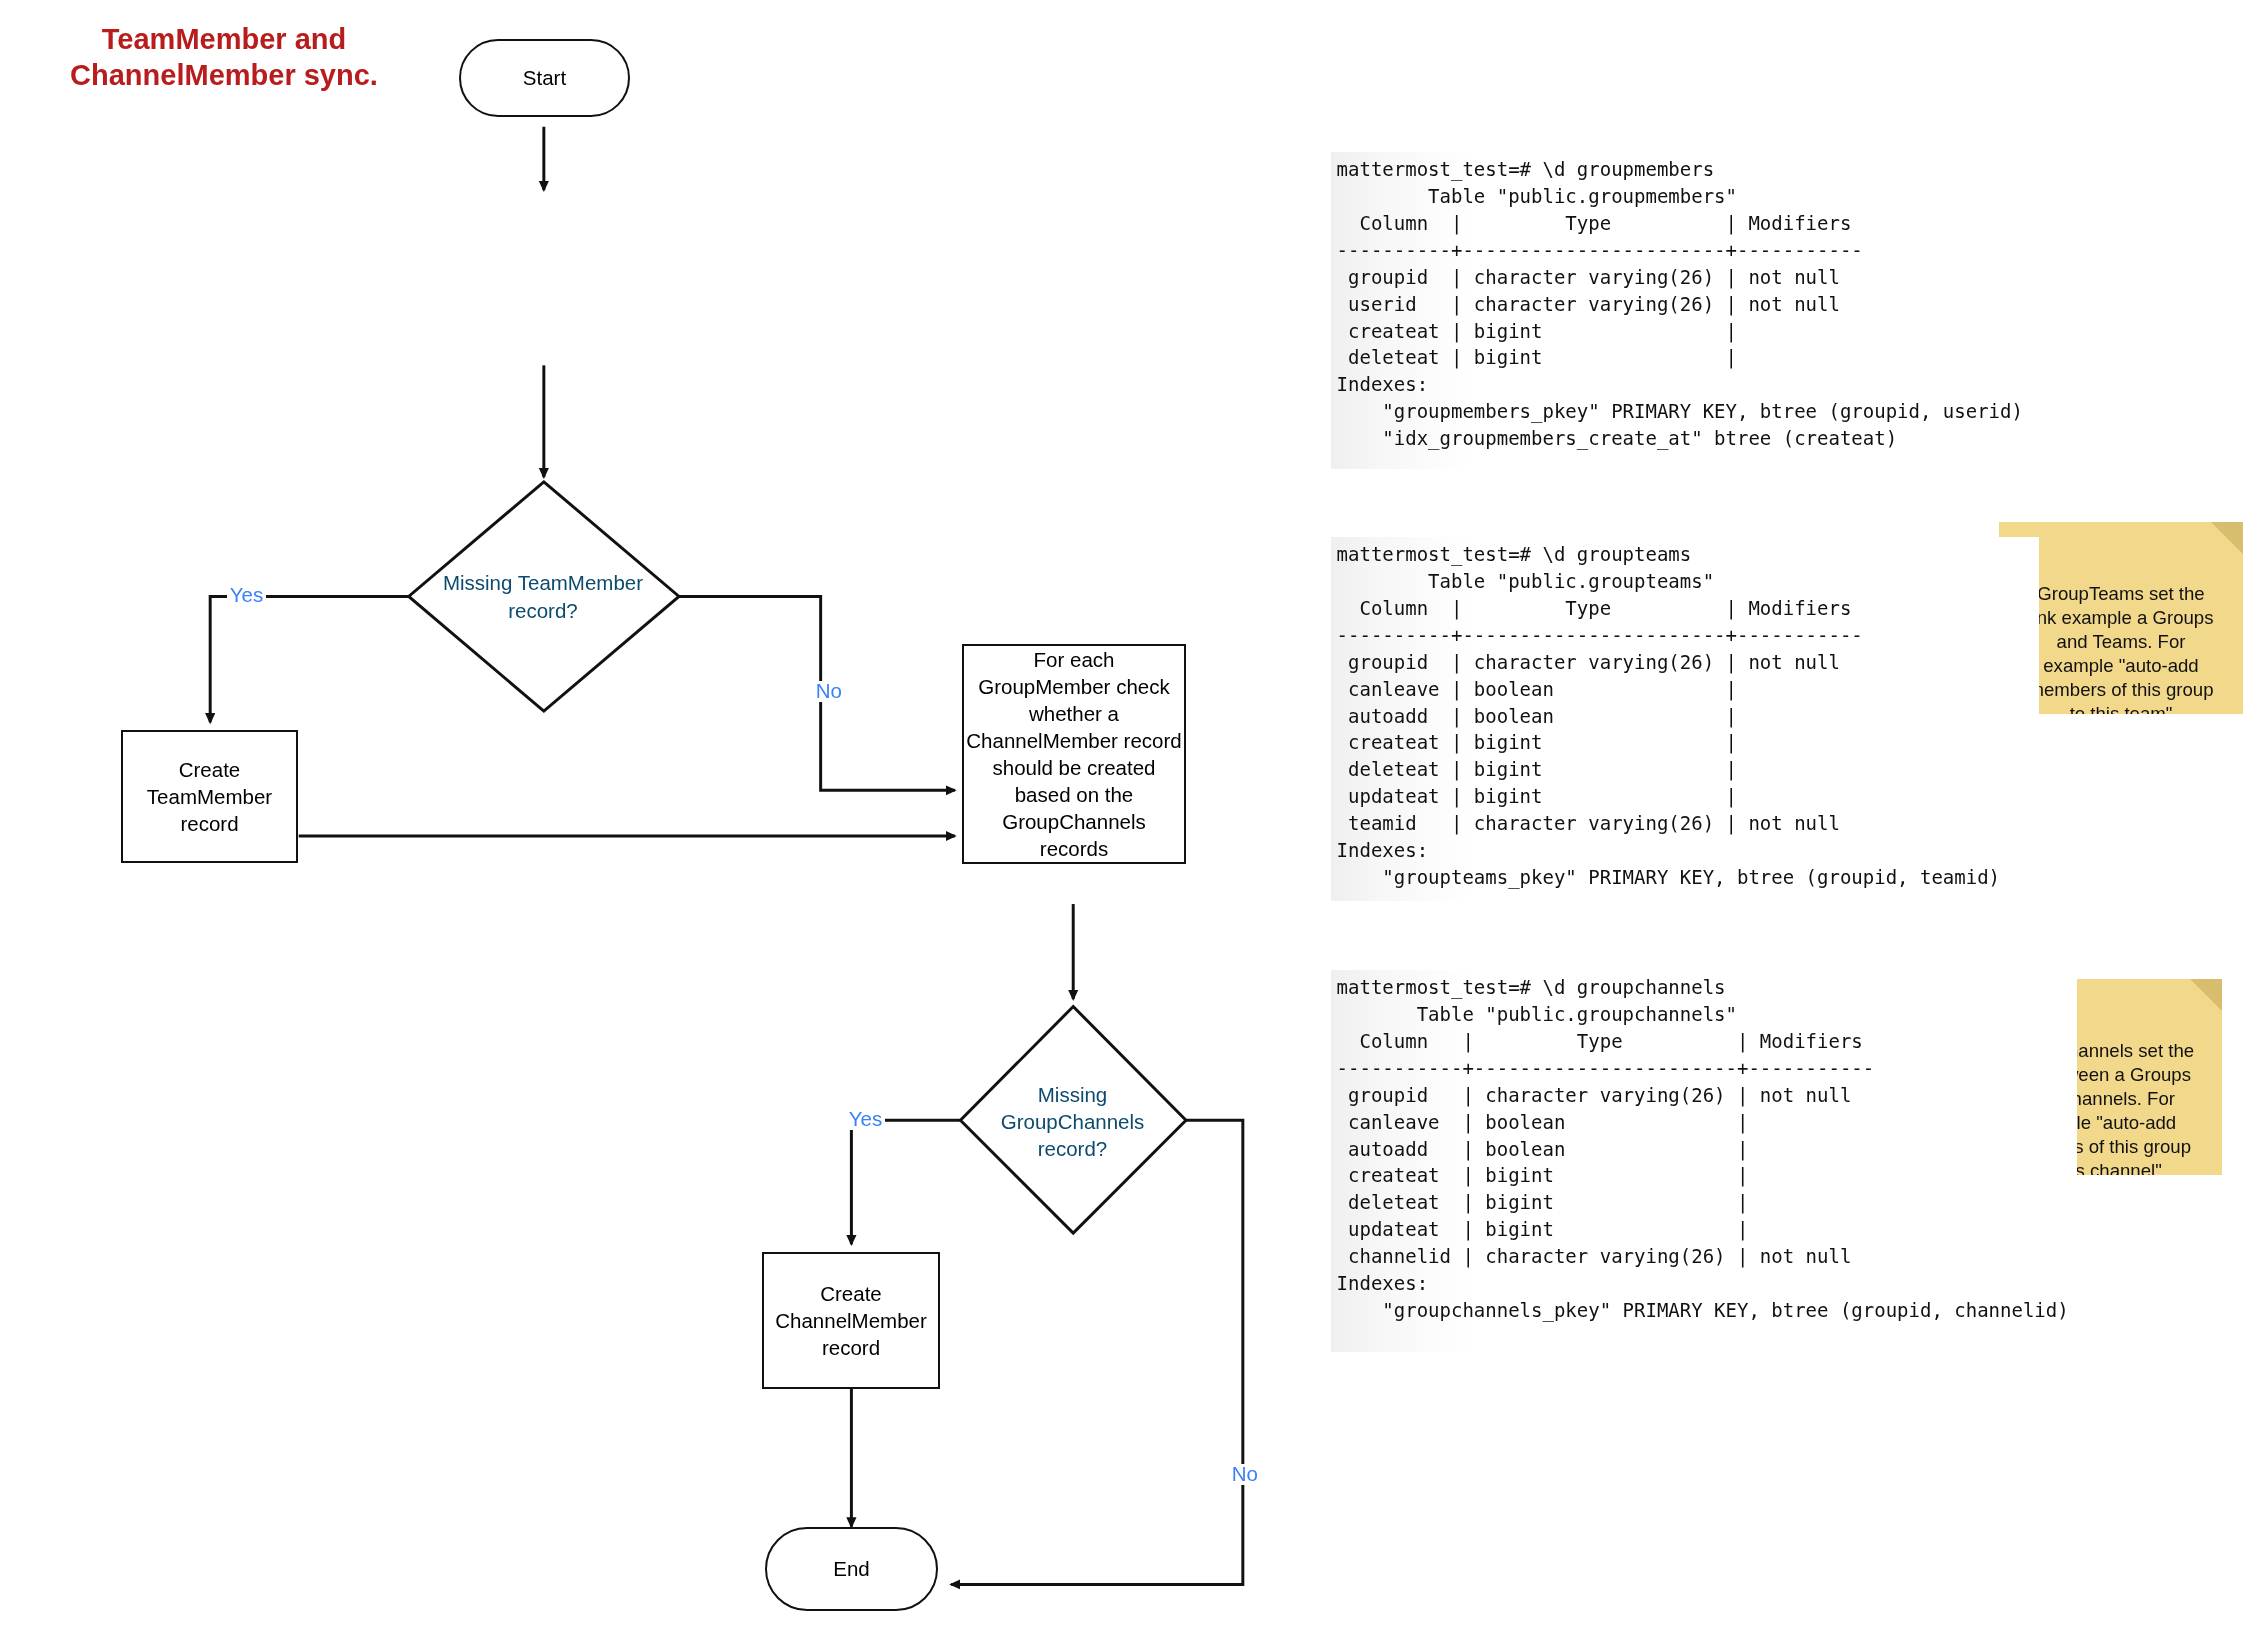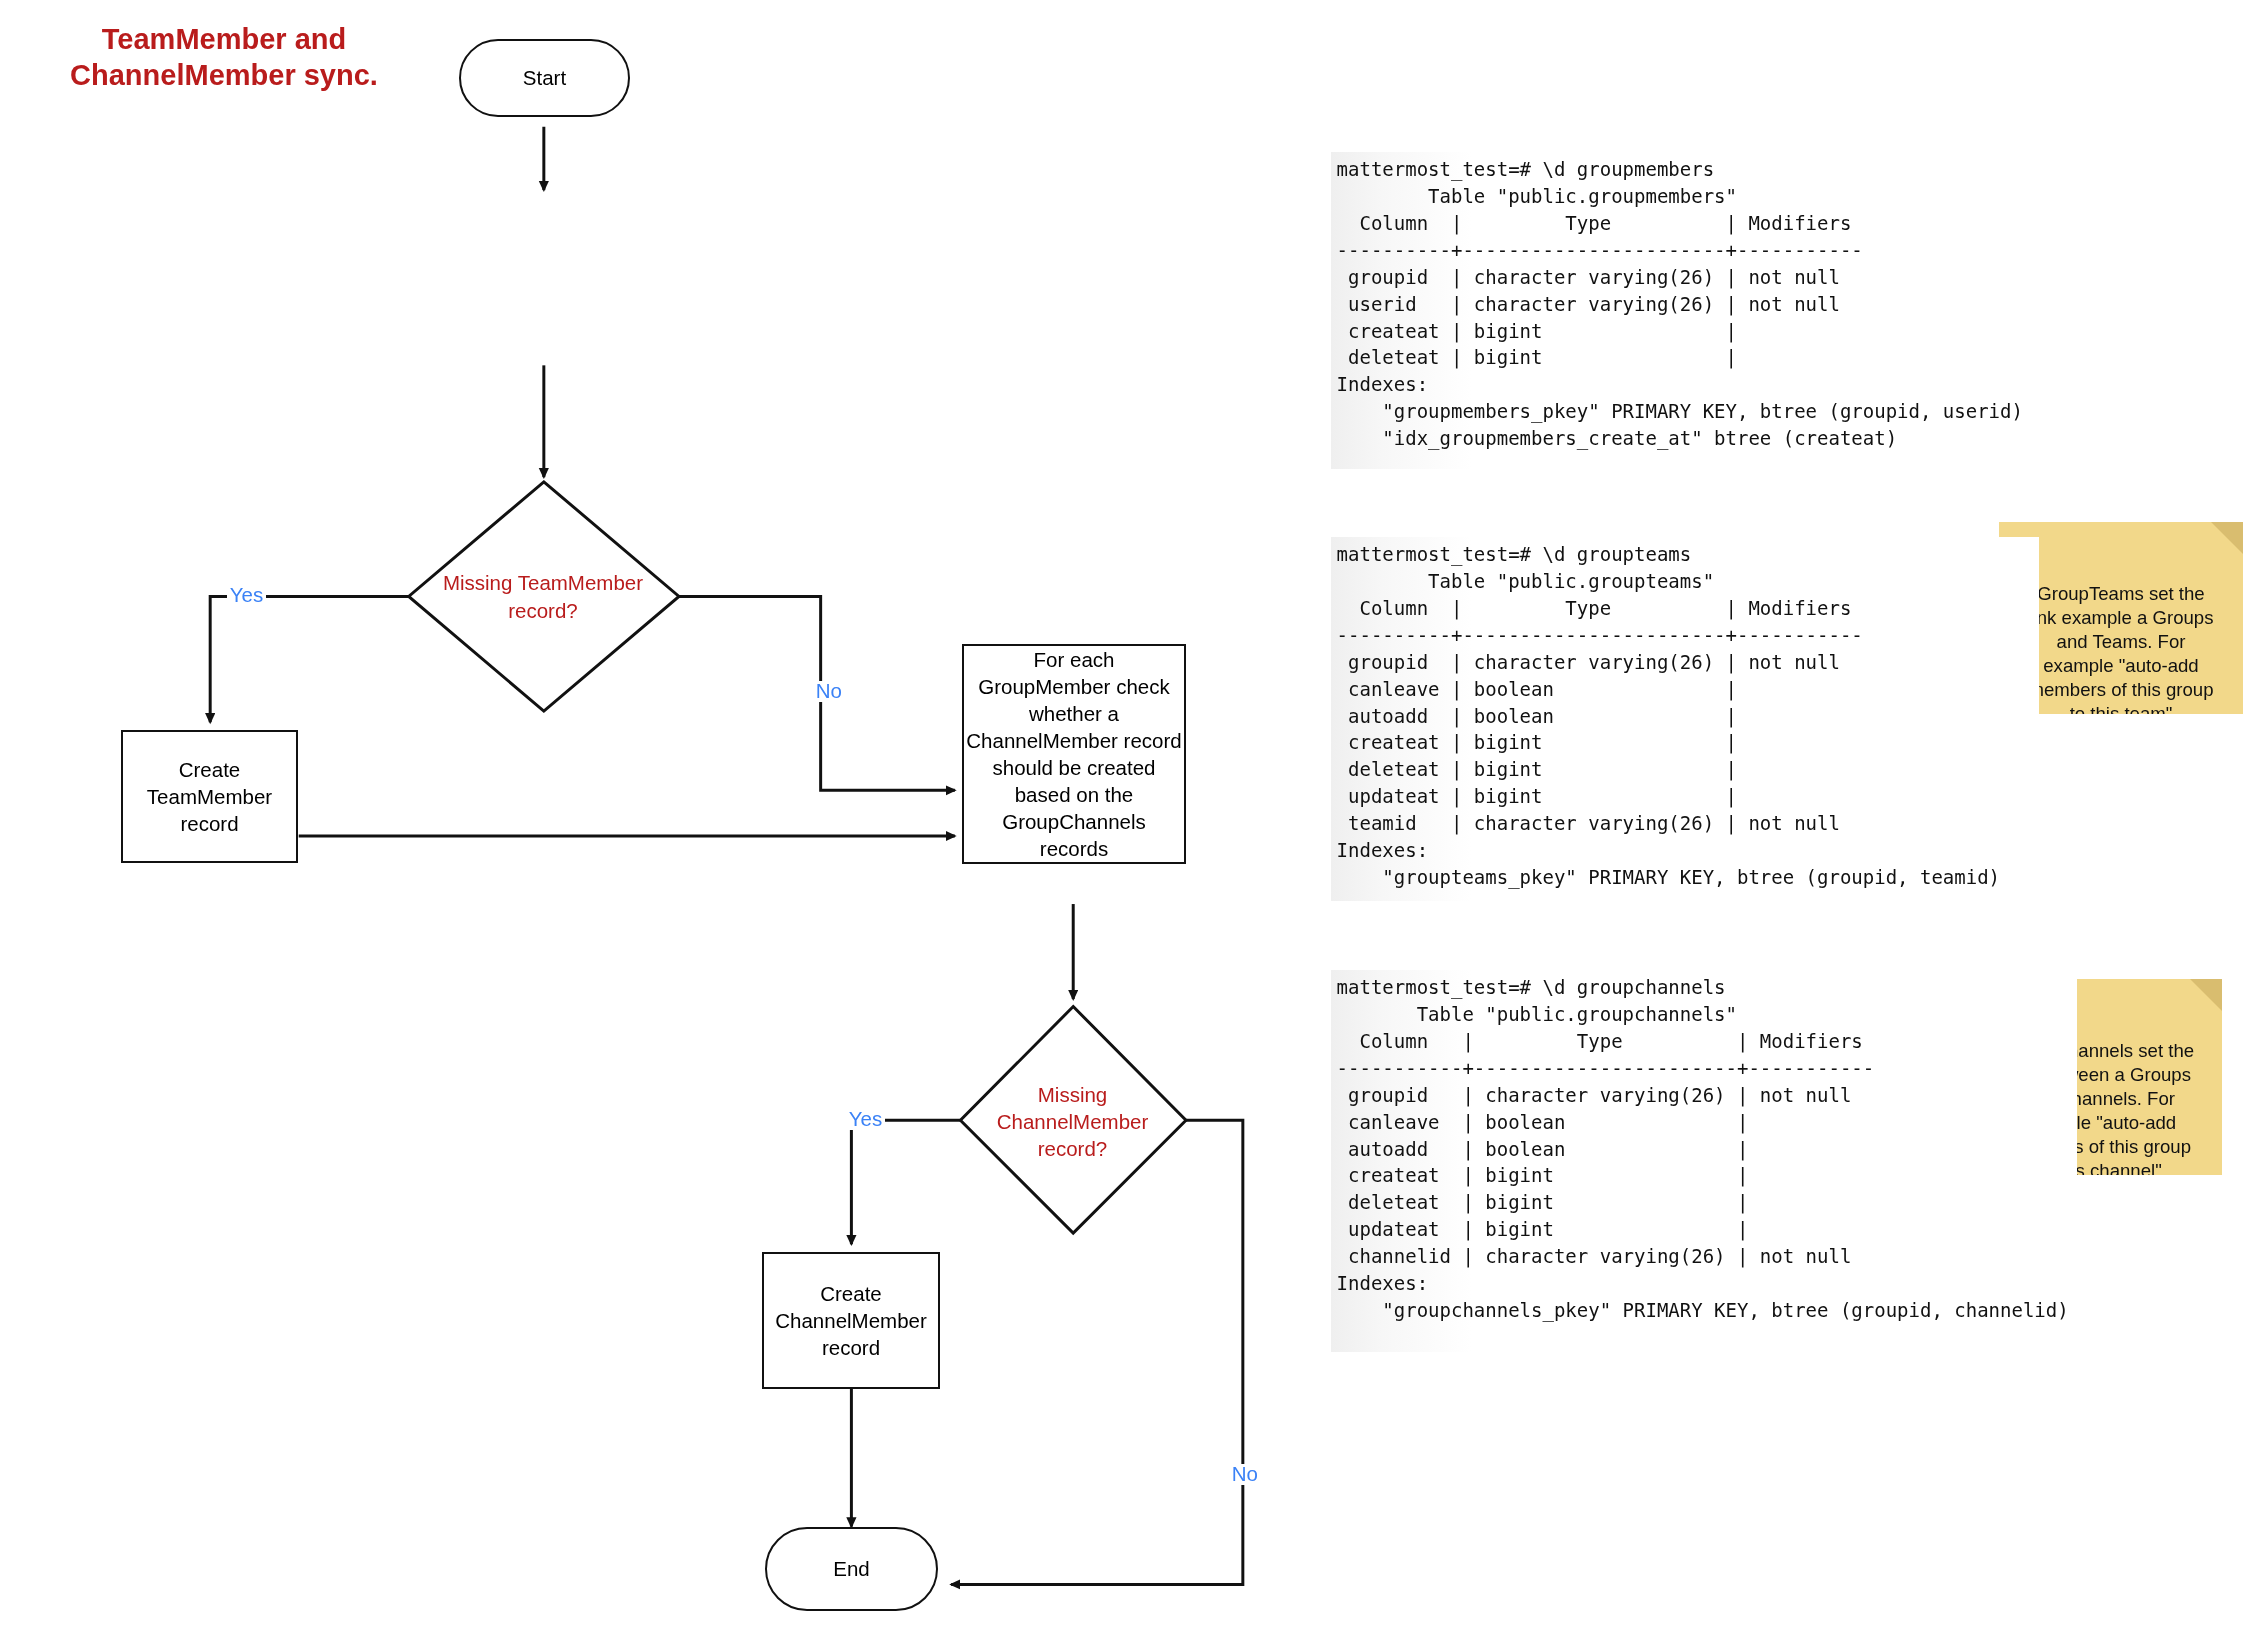--- a/index.html
+++ b/index.html
@@ -64,21 +64,21 @@
   .node.process {
     border-width: 2.8px;
   }
 
   
   .diamond-label {
     position: absolute;
     text-align: center;
     font-size: 20.5px;
     line-height: 1.32;
-    color: #b91c1c;
+    color: #0c4a6e;
     white-space: pre-line;
     display: flex;
     align-items: center;
     justify-content: center;
   }
 
   
   .edge-label {
     position: absolute;
     font-size: 20.5px;
@@ -178,21 +178,21 @@
   <div class="node process" style="left:962px; top:644px; width:224px; height:220px;">For each
 GroupMember check
 whether a
 ChannelMember record
 should be created
 based on the
 GroupChannels
 records</div>
 
   <div class="diamond-label" style="left:970px; top:1077px; width:205px; height:89px;">Missing
-ChannelMember
+GroupChannels
 record?</div>
 
   <div class="node process" style="left:762px; top:1252px; width:178px; height:137px;">Create
 ChannelMember
 record</div>
 
   <div class="node terminal" style="left:765px; top:1527px; width:173px; height:84px;">End</div>
 
   <div class="edge-label" style="left:227px; top:585px;">Yes</div>
 

